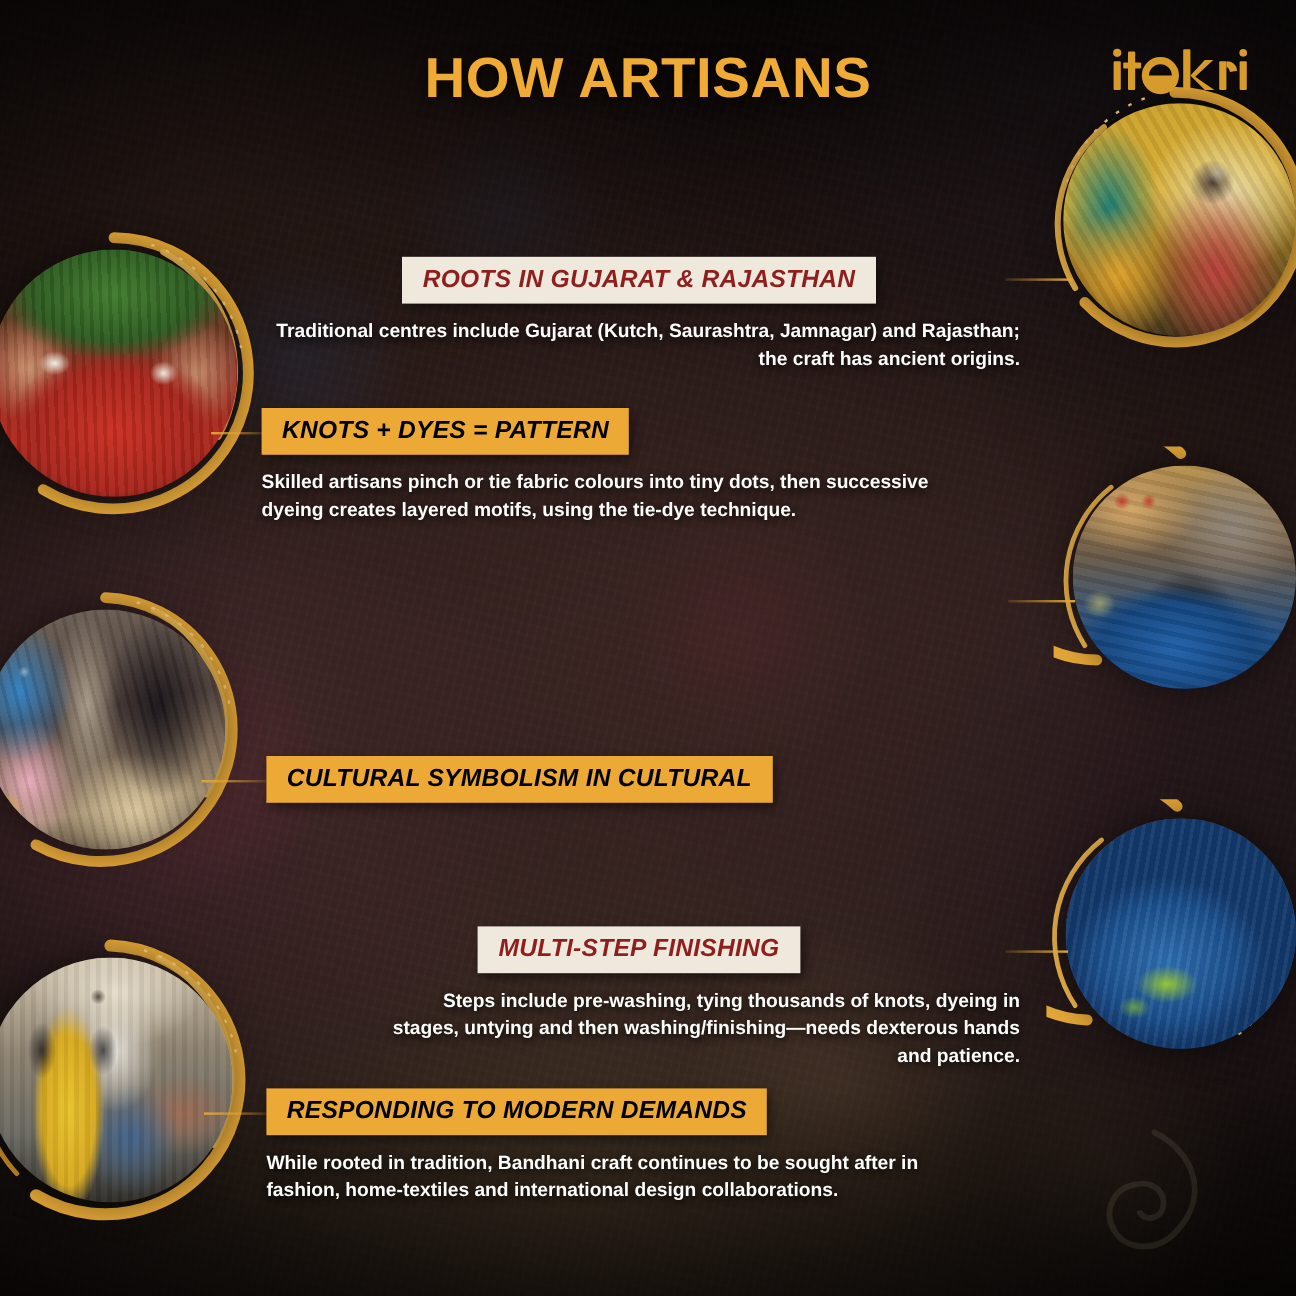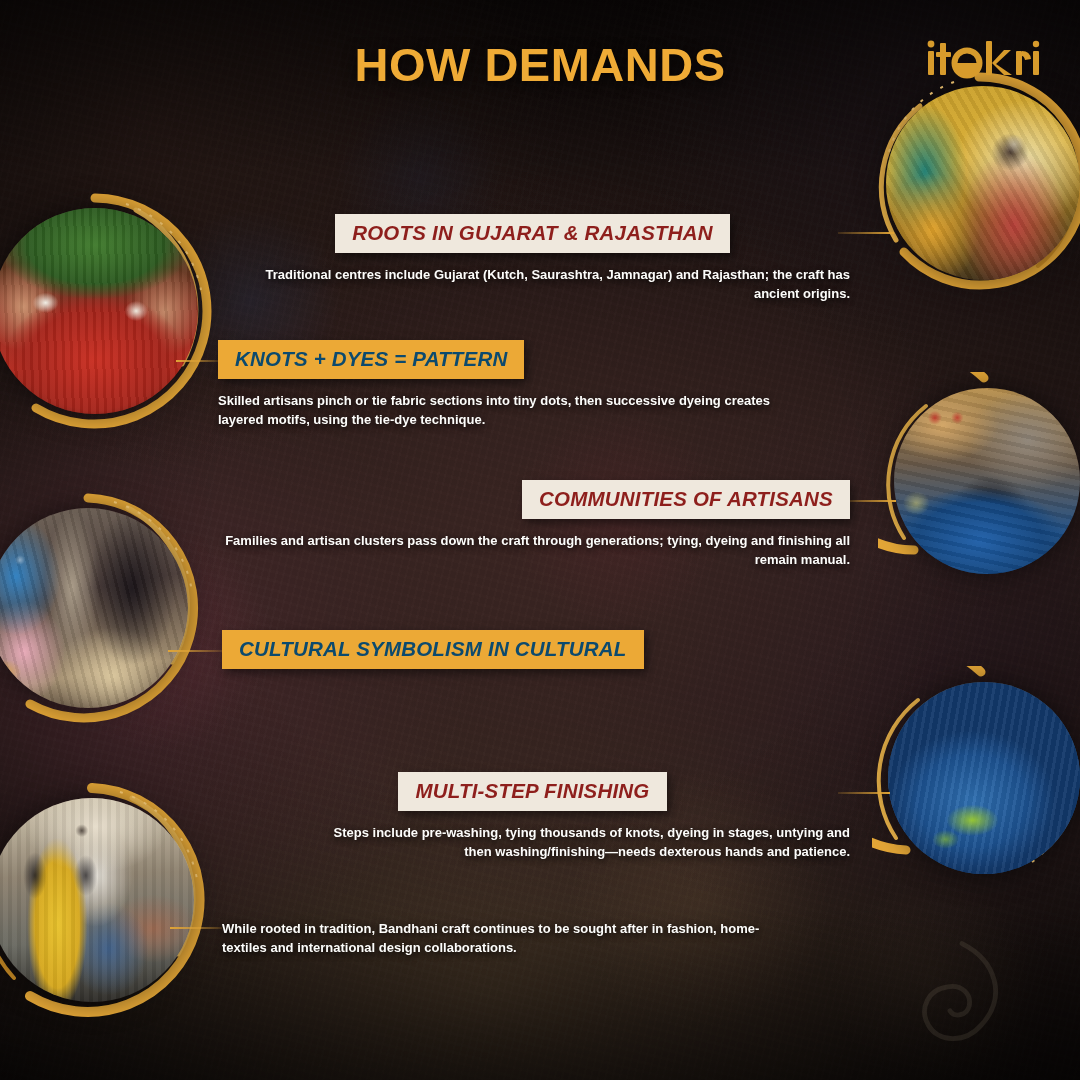--- a/index.html
+++ b/index.html
@@ -213,26 +213,26 @@
     padding:7px 17px 8px;
     font-size:20.5px;
     font-weight:bold;
     font-style:italic;
     letter-spacing:.2px;
     color:#8e1f1c;
     white-space:nowrap;
     box-shadow:3px 4px 9px rgba(0,0,0,.5);
   }
   .tag-cream { background:#efe8dd; }
-  .tag-amber { background:#eca936; color:#0c4a6e; }
+  .tag-amber { background:#eca936; color:#000000; }
 
   .body-text {
     margin-top:13px;
     color:#fdfdfb;
-    font-size:13px;
+    font-size:16px;
     line-height:1.43;
     font-weight:bold;
     text-shadow:0 2px 7px rgba(0,0,0,.85);
     max-width:625px;
   }
   .ta-right { text-align:right; }
   .ta-left  { text-align:left; }
 
   
   .connector {
@@ -272,21 +272,21 @@
         <path d="M66 24 L78 11 L85 11 L70 25 L86 36 L78 36 Z"></path>
         <rect x="90" y="12" width="6" height="24" rx="1"></rect>
         <path d="M96 12 q8 0 9 8 l-6 1 q-1 -4 -3 -4 Z"></path>
         <rect x="107" y="12" width="6" height="24" rx="1"></rect>
         <circle cx="110" cy="5" r="3.2"></circle>
       </g>
     </svg>
   </div>
 
   <div class="title">
-    <div>HOW DEMANDS</div>
+    <div>HOW ARTISANS</div>
   </div>
 
   <div class="ring" style="left:868px; top:70px; width:222px; height:222px;">
     <svg viewBox="0 0 222 222">
       <path d="M111 7 A104 104 0 1 1 36 182" fill="none" stroke="#e3a637" stroke-width="9" stroke-linecap="round"></path>
       <path d="M28 170 A104 104 0 0 1 52 36" fill="none" stroke="#f0b84c" stroke-width="5" stroke-linecap="round"></path>
       <path d="M170 196 A104 104 0 0 0 205 140" fill="none" stroke="#c98c25" stroke-width="4" stroke-linecap="round"></path>
       <path d="M86 12 A104 104 0 0 0 20 86" fill="none" stroke="#ffd27a" stroke-width="2" stroke-dasharray="3 9"></path>
     </svg>
   </div>
@@ -361,40 +361,37 @@
     <div style="text-align:center;">
       <div class="tag tag-cream">ROOTS IN GUJARAT &amp; RAJASTHAN</div>
     </div>
     <div class="body-text ta-right" style="margin-left:auto;">Traditional centres include Gujarat (Kutch, Saurashtra, Jamnagar) and Rajasthan; the craft has ancient origins.</div>
   </div>
 
   <div class="block" style="left:218px; top:340px; width:620px;">
     <div style="text-align:left;">
       <div class="tag tag-amber">KNOTS + DYES = PATTERN</div>
     </div>
-    <div class="body-text ta-left" style="max-width:560px;">Skilled artisans pinch or tie fabric sections into tiny dots, then successive dyeing creates layered motifs, using the tie-dye technique.</div>
-  </div>
-
-  <div class="block" style="left:215px; top:480px; width:635px;">
-    <div style="text-align:right;">
-      <div class="tag tag-cream">COMMUNITIES OF ARTISANS</div>
-    </div>
-    <div class="body-text ta-right" style="margin-left:auto;">Families and artisan clusters pass down the craft through generations; tying, dyeing and finishing all remain manual.</div>
-  </div>
+    <div class="body-text ta-left" style="max-width:560px;">Skilled artisans pinch or tie fabric colours into tiny dots, then successive dyeing creates layered motifs, using the tie-dye technique.</div>
+  </div>
+
 
   <div class="block" style="left:222px; top:630px; width:620px;">
     <div style="text-align:left;">
       <div class="tag tag-amber">CULTURAL SYMBOLISM IN CULTURAL</div>
     </div>
   </div>
 
   <div class="block" style="left:215px; top:772px; width:635px;">
     <div style="text-align:center;">
       <div class="tag tag-cream">MULTI-STEP FINISHING</div>
     </div>
     <div class="body-text ta-right" style="margin-left:auto; max-width:530px;">Steps include pre-washing, tying thousands of knots, dyeing in stages, untying and then washing/finishing—needs dexterous hands and patience.</div>
   </div>
 
   <div class="block" style="left:222px; top:907px; width:620px;">
+    <div style="text-align:left;">
+      <div class="tag tag-amber">RESPONDING TO MODERN DEMANDS</div>
+    </div>
     <div class="body-text ta-left" style="max-width:560px;">While rooted in tradition, Bandhani craft continues to be sought after in fashion, home-textiles and international design collaborations.</div>
   </div>
 
 </div>
 
 </body></html>

